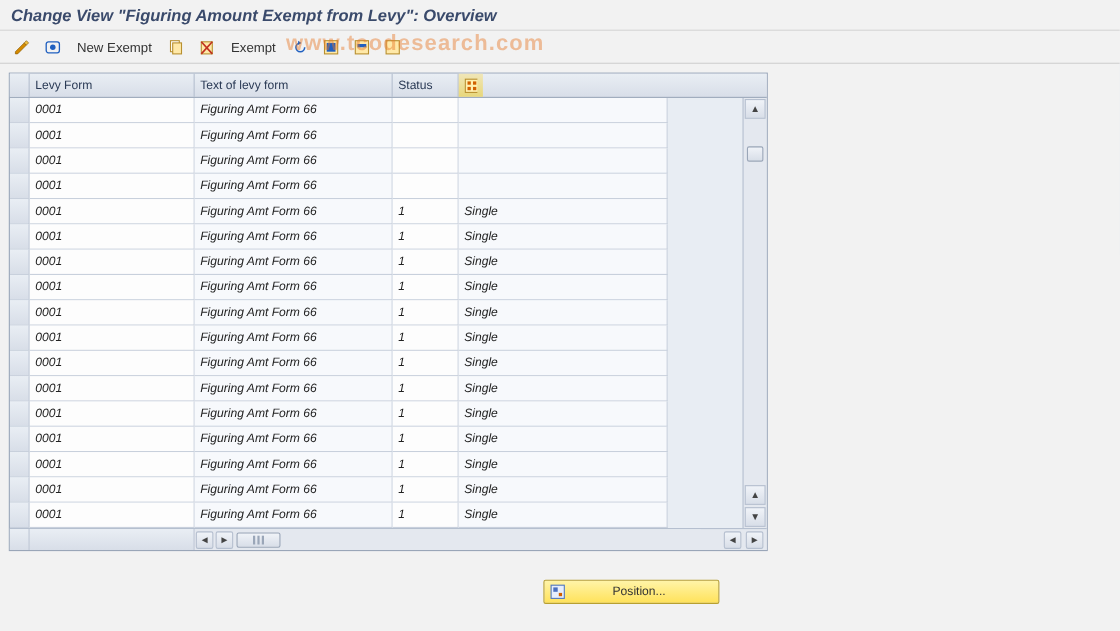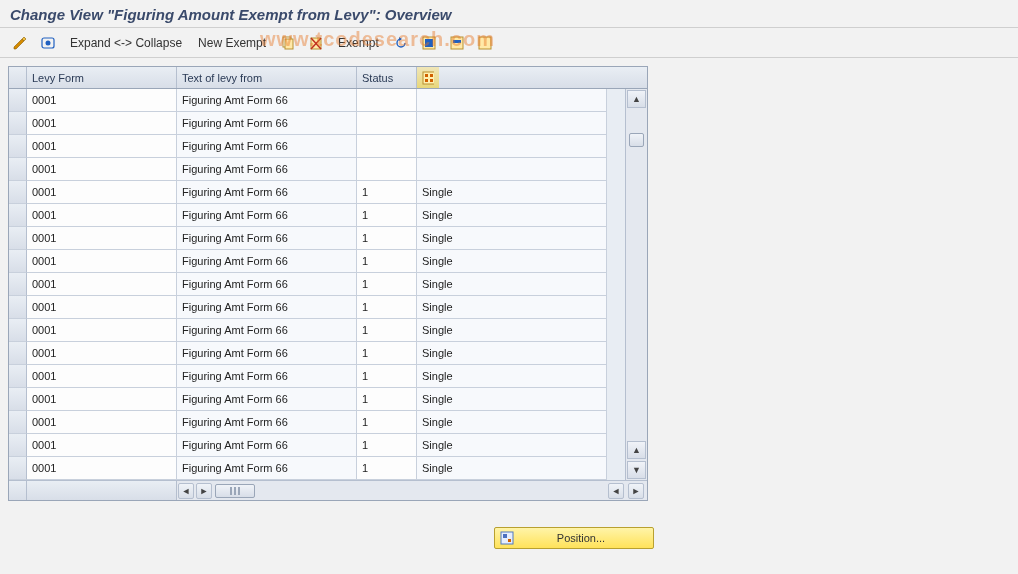--- a/index.html
+++ b/index.html
@@ -50,21 +50,21 @@
     cursor: pointer;
     border-radius: 3px;
     color: #333;
   }
   .content {
     padding: 8px;
   }
   .table-wrap {
     border: 1px solid #9aa6b8;
     background: #e8edf3;
-    width: 640px;
+    width: 690px;
     position: relative;
   }
   .selcol { width: 18px; flex: 0 0 18px; }
   .col-levy { width: 150px; flex: 0 0 150px; }
   .col-text { width: 180px; flex: 0 0 180px; }
   .col-status { width: 60px; flex: 0 0 60px; }
   .col-filing { width: 190px; flex: 0 0 190px; }
   .thead {
     display: flex;
     background: linear-gradient(#e9eef4,#d8dee8);
@@ -88,21 +88,21 @@
     border-right:none;
     background: linear-gradient(#f0e6b8,#e8d77a);
   }
   .tbody {
     height: 391px;
     overflow: hidden;
     position: relative;
   }
   .rows {
     position: absolute;
-    left:0; top:0; right:22px;
+    left:0; top:0; right:22px;font-style:italic;
   }
   .row {
     display: flex;
     height: 23px;
     align-items: stretch;
   }
   .cell {
     border-right: 1px solid #c8d0dc;
     border-bottom: 1px solid #c8d0dc;
     padding: 3px 5px;
@@ -221,21 +221,20 @@
         <path d="M2 12 L10 4 L12 6 L4 14 L2 14 Z" fill="#d48a00" stroke="#8a5a00" stroke-width="0.6"></path>
         <path d="M10 4 L12 2 L14 4 L12 6 Z" fill="#f0c040" stroke="#8a5a00" stroke-width="0.6"></path>
       </svg>
   </span>
   <span class="tb-btn" title="Other view">
     <svg width="16" height="16">
         <rect x="2" y="3" width="12" height="10" rx="2" fill="none" stroke="#2060c0" stroke-width="1.2"></rect>
         <circle cx="8" cy="8" r="2.5" fill="#2060c0"></circle>
       </svg>
   </span>
-  <span class="tb-text">Expand &lt;-&gt; Collapse</span>
   <span class="tb-text">New Exempt</span>
   <span class="tb-btn" title="Copy As">
     <svg width="16" height="16">
         <rect x="3" y="2" width="8" height="10" fill="#fff" stroke="#b89030"></rect>
         <rect x="5" y="4" width="8" height="10" fill="#ffe9a8" stroke="#b89030"></rect>
       </svg>
   </span>
   <span class="tb-btn" title="Delete">
     <svg width="16" height="16">
         <rect x="3" y="3" width="10" height="11" fill="#ffe9a8" stroke="#b89030"></rect>
@@ -268,21 +267,21 @@
       </svg>
   </span>
   <span class="watermark">www.tcodesearch.com</span>
 </div>
 
 <div class="content">
   <div class="table-wrap">
     <div class="thead">
       <div class="th sel selcol"></div>
       <div class="th col-levy">Levy Form</div>
-      <div class="th col-text">Text of levy from</div>
+      <div class="th col-text">Text of levy form</div>
       <div class="th col-status">Status</div>
       <div class="th config">
         <svg width="14" height="14">
             <rect x="1" y="1" width="12" height="12" fill="#fff0b0" stroke="#b89030"></rect>
             <rect x="3" y="3" width="3" height="3" fill="#d06000"></rect>
             <rect x="8" y="3" width="3" height="3" fill="#d06000"></rect>
             <rect x="3" y="8" width="3" height="3" fill="#d06000"></rect>
             <rect x="8" y="8" width="3" height="3" fill="#d06000"></rect>
           </svg>
       </div>

